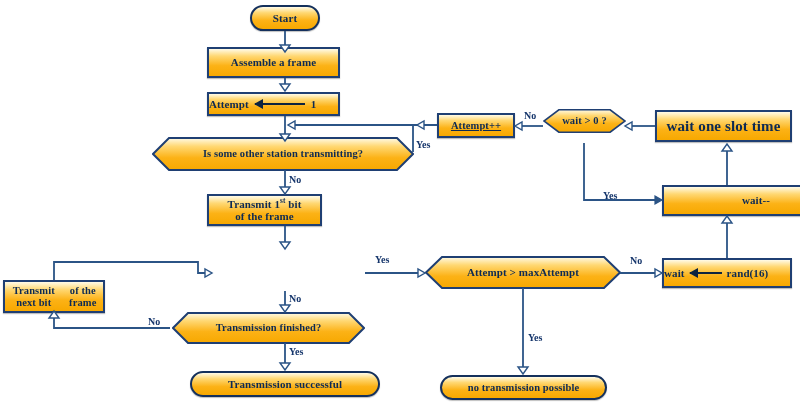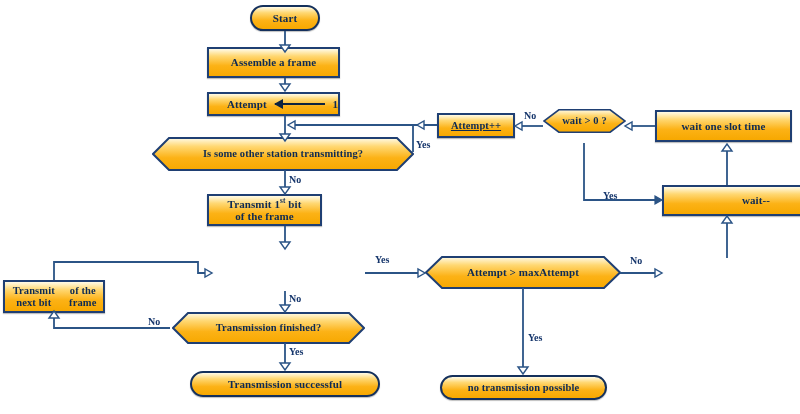--- a/index.html
+++ b/index.html
@@ -66,24 +66,23 @@
   }
 
   .node .label { position: relative; z-index: 2; }
 
   
   .assign {
     position: relative;
     z-index: 2;
     display: flex;
     align-items: center;
-    justify-content: space-between;
+    justify-content: flex-start;
     width: 100%;
     gap: 6px;
-    padding-left: 18px;
   }
   .assign .lhs { flex: 0 0 auto; }
   .assign .rhs { flex: 0 0 auto; }
   .assign .asg-arrow {
     position: relative;
     display: inline-block;
     height: 2px;
     background: #0d2440;
   }
   .assign .asg-arrow::before {
@@ -260,26 +259,33 @@
         </defs>
       <polygon points="17,1 179,1 195,16.5 179,32 17,32 1,16.5" fill="url(#gx4)" stroke="#1f3f73" stroke-width="2"></polygon>
     </svg>
     <span class="hex-label">Attempt &gt; maxAttempt</span>
   </div>
 
   <div class="node term" style="left:440px; top:375px; width:167px; height:25px; font-size:10.5px;">
     <span class="label">no transmission possible</span>
   </div>
 
+  <div class="node rect" style="left:662px; top:258px; width:130px; height:30px; font-size:11px;">
+    <div class="assign" style="gap:5px;">
+      <span class="lhs">wait</span>
+      <span class="asg-arrow" style="width:32px;"></span>
+      <span class="rhs">rand(16)</span>
+    </div>
+  </div>
 
   <div class="node rect" style="left:662px; top:185px; width:144px; height:31px; font-size:11px;padding-left:44px;">
     <span class="label">wait--</span>
   </div>
 
-  <div class="node rect" style="left:655px; top:110px; width:137px; height:32px; font-size:11px;">
+  <div class="node rect" style="left:655px; top:110px; width:137px; height:32px; font-size:15px;">
     <span class="label">wait one slot time</span>
   </div>
 
   <div class="node hex" style="left:543px; top:109px; width:83px; height:24px; font-size:10.5px;text-align:center;">
     <svg viewBox="0 0 83 34" preserveAspectRatio="none">
       <defs>
           <linearGradient id="gx5" x1="0" y1="0" x2="0" y2="1">
         <stop offset="0%" stop-color="#fffbe8"></stop>
             <stop offset="26%" stop-color="#ffd873"></stop>
         <stop offset="62%" stop-color="#fcb216"></stop>

